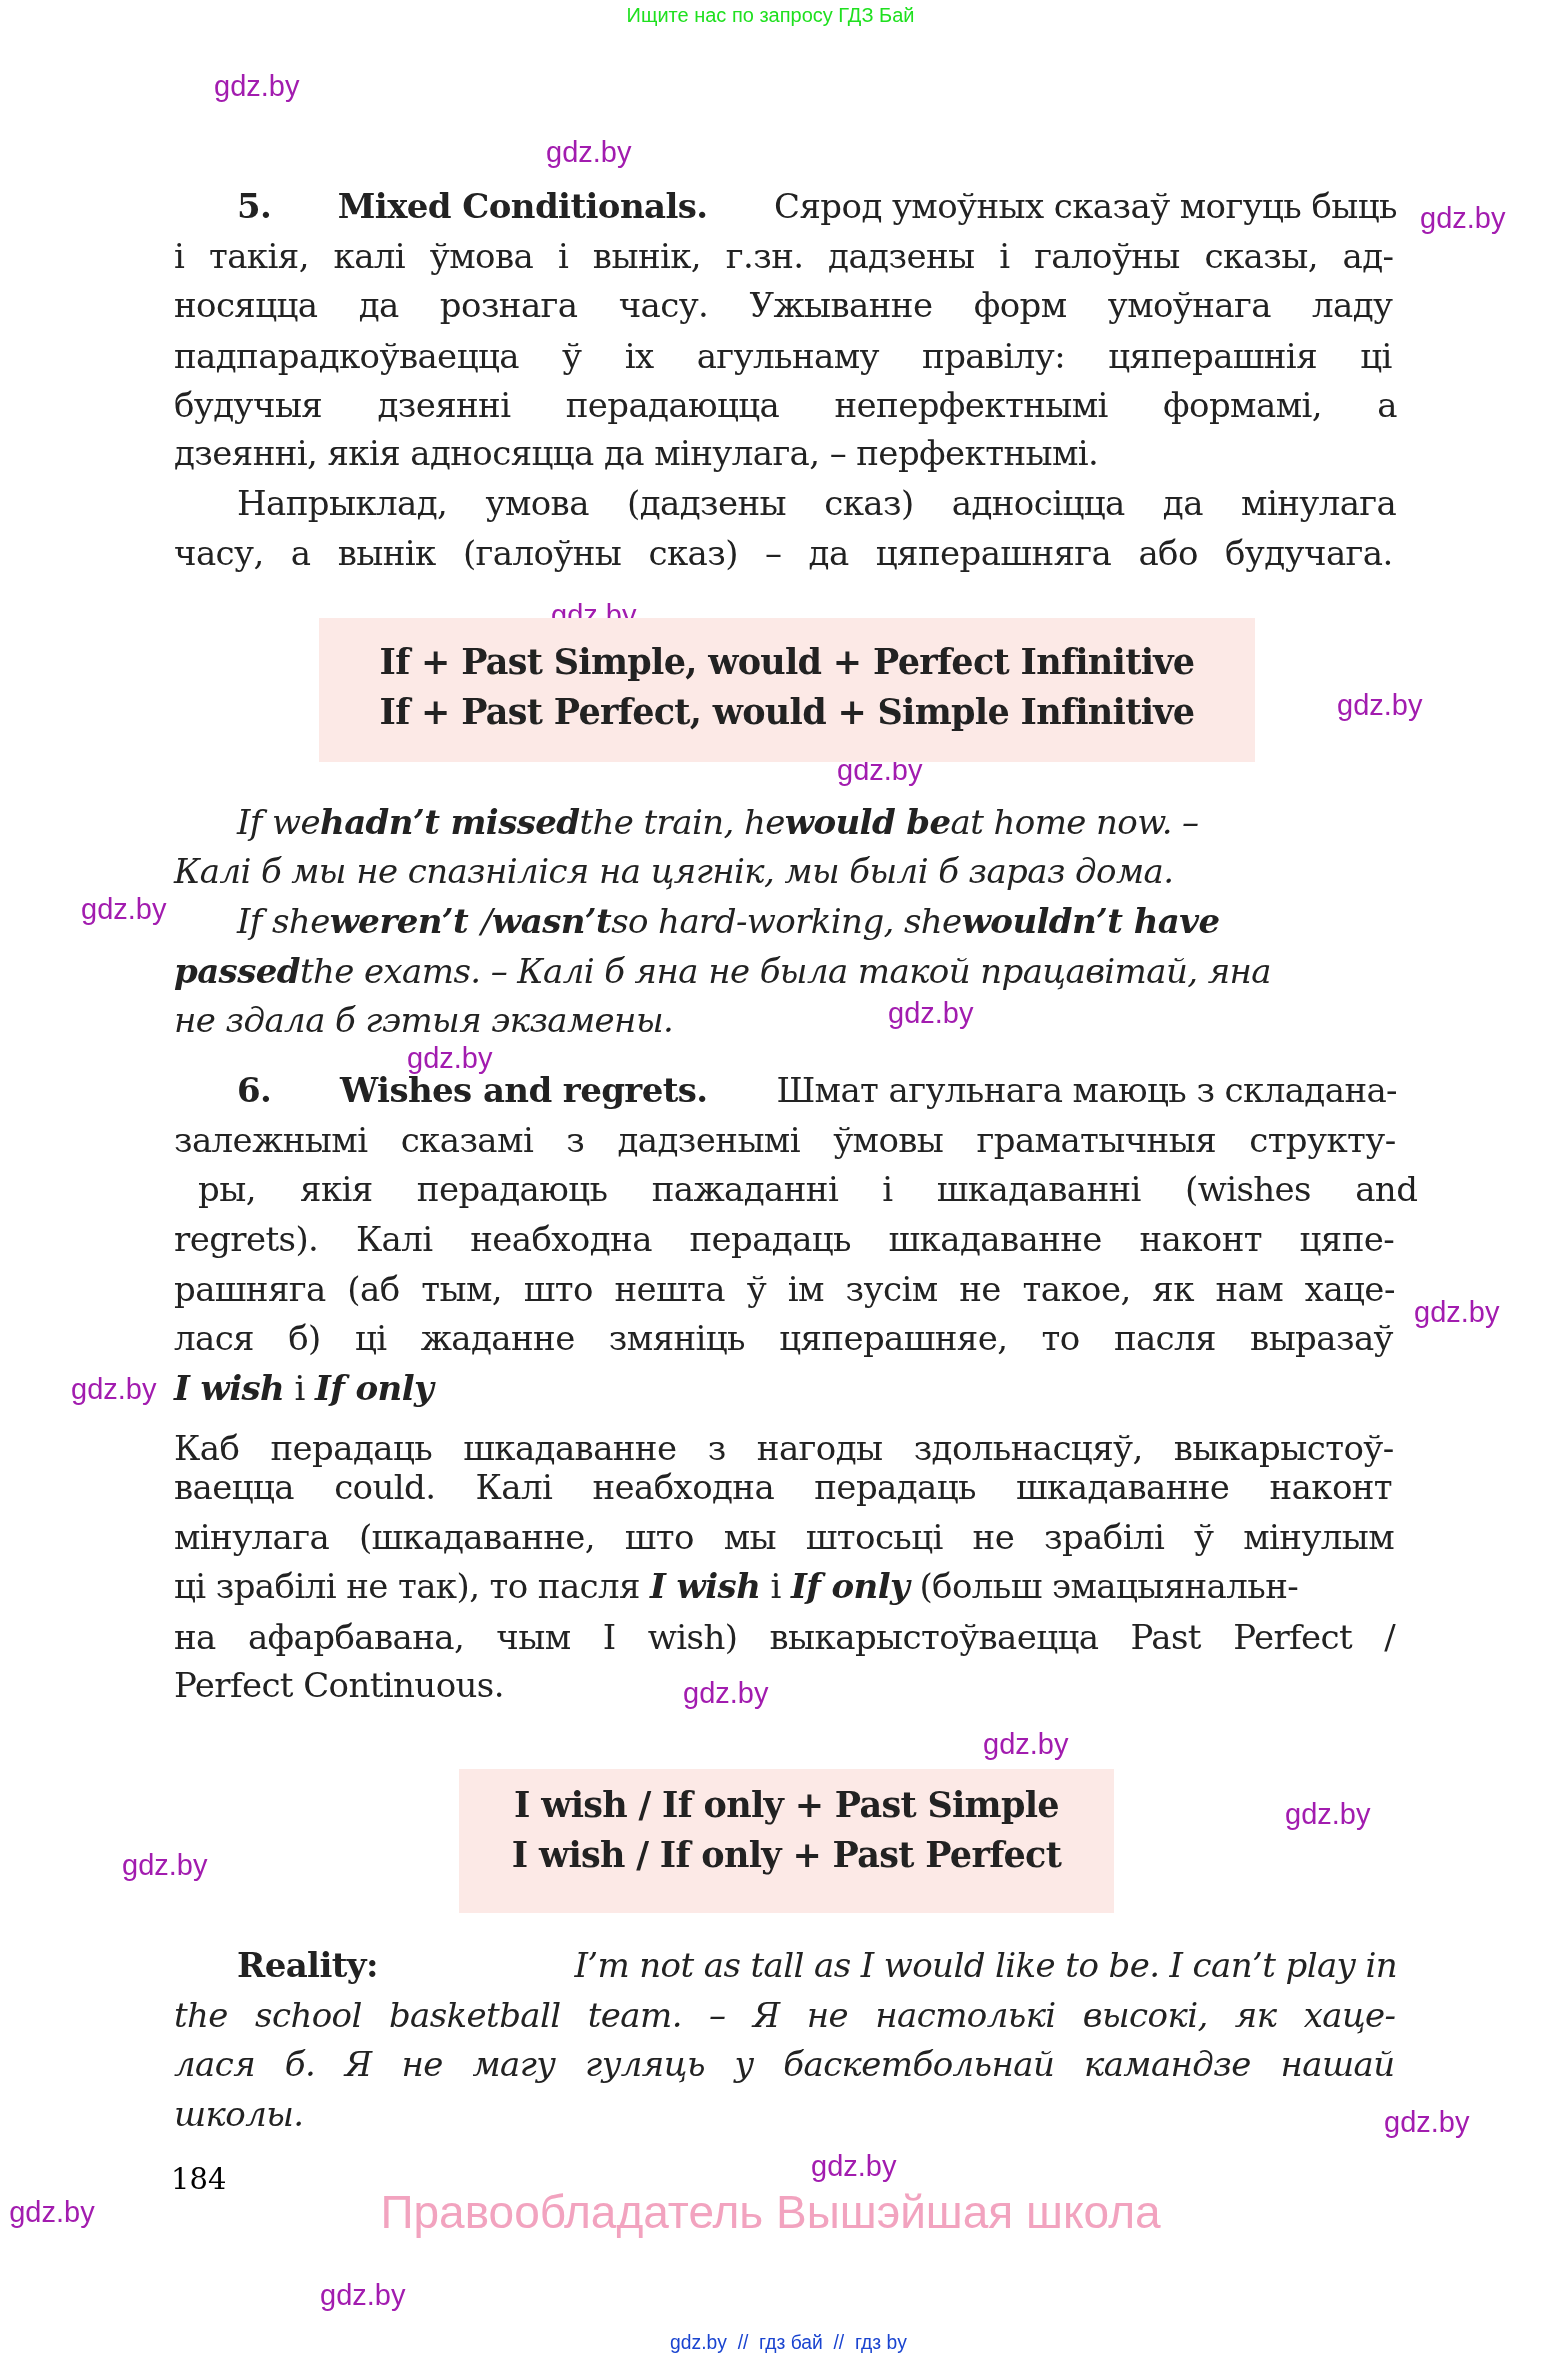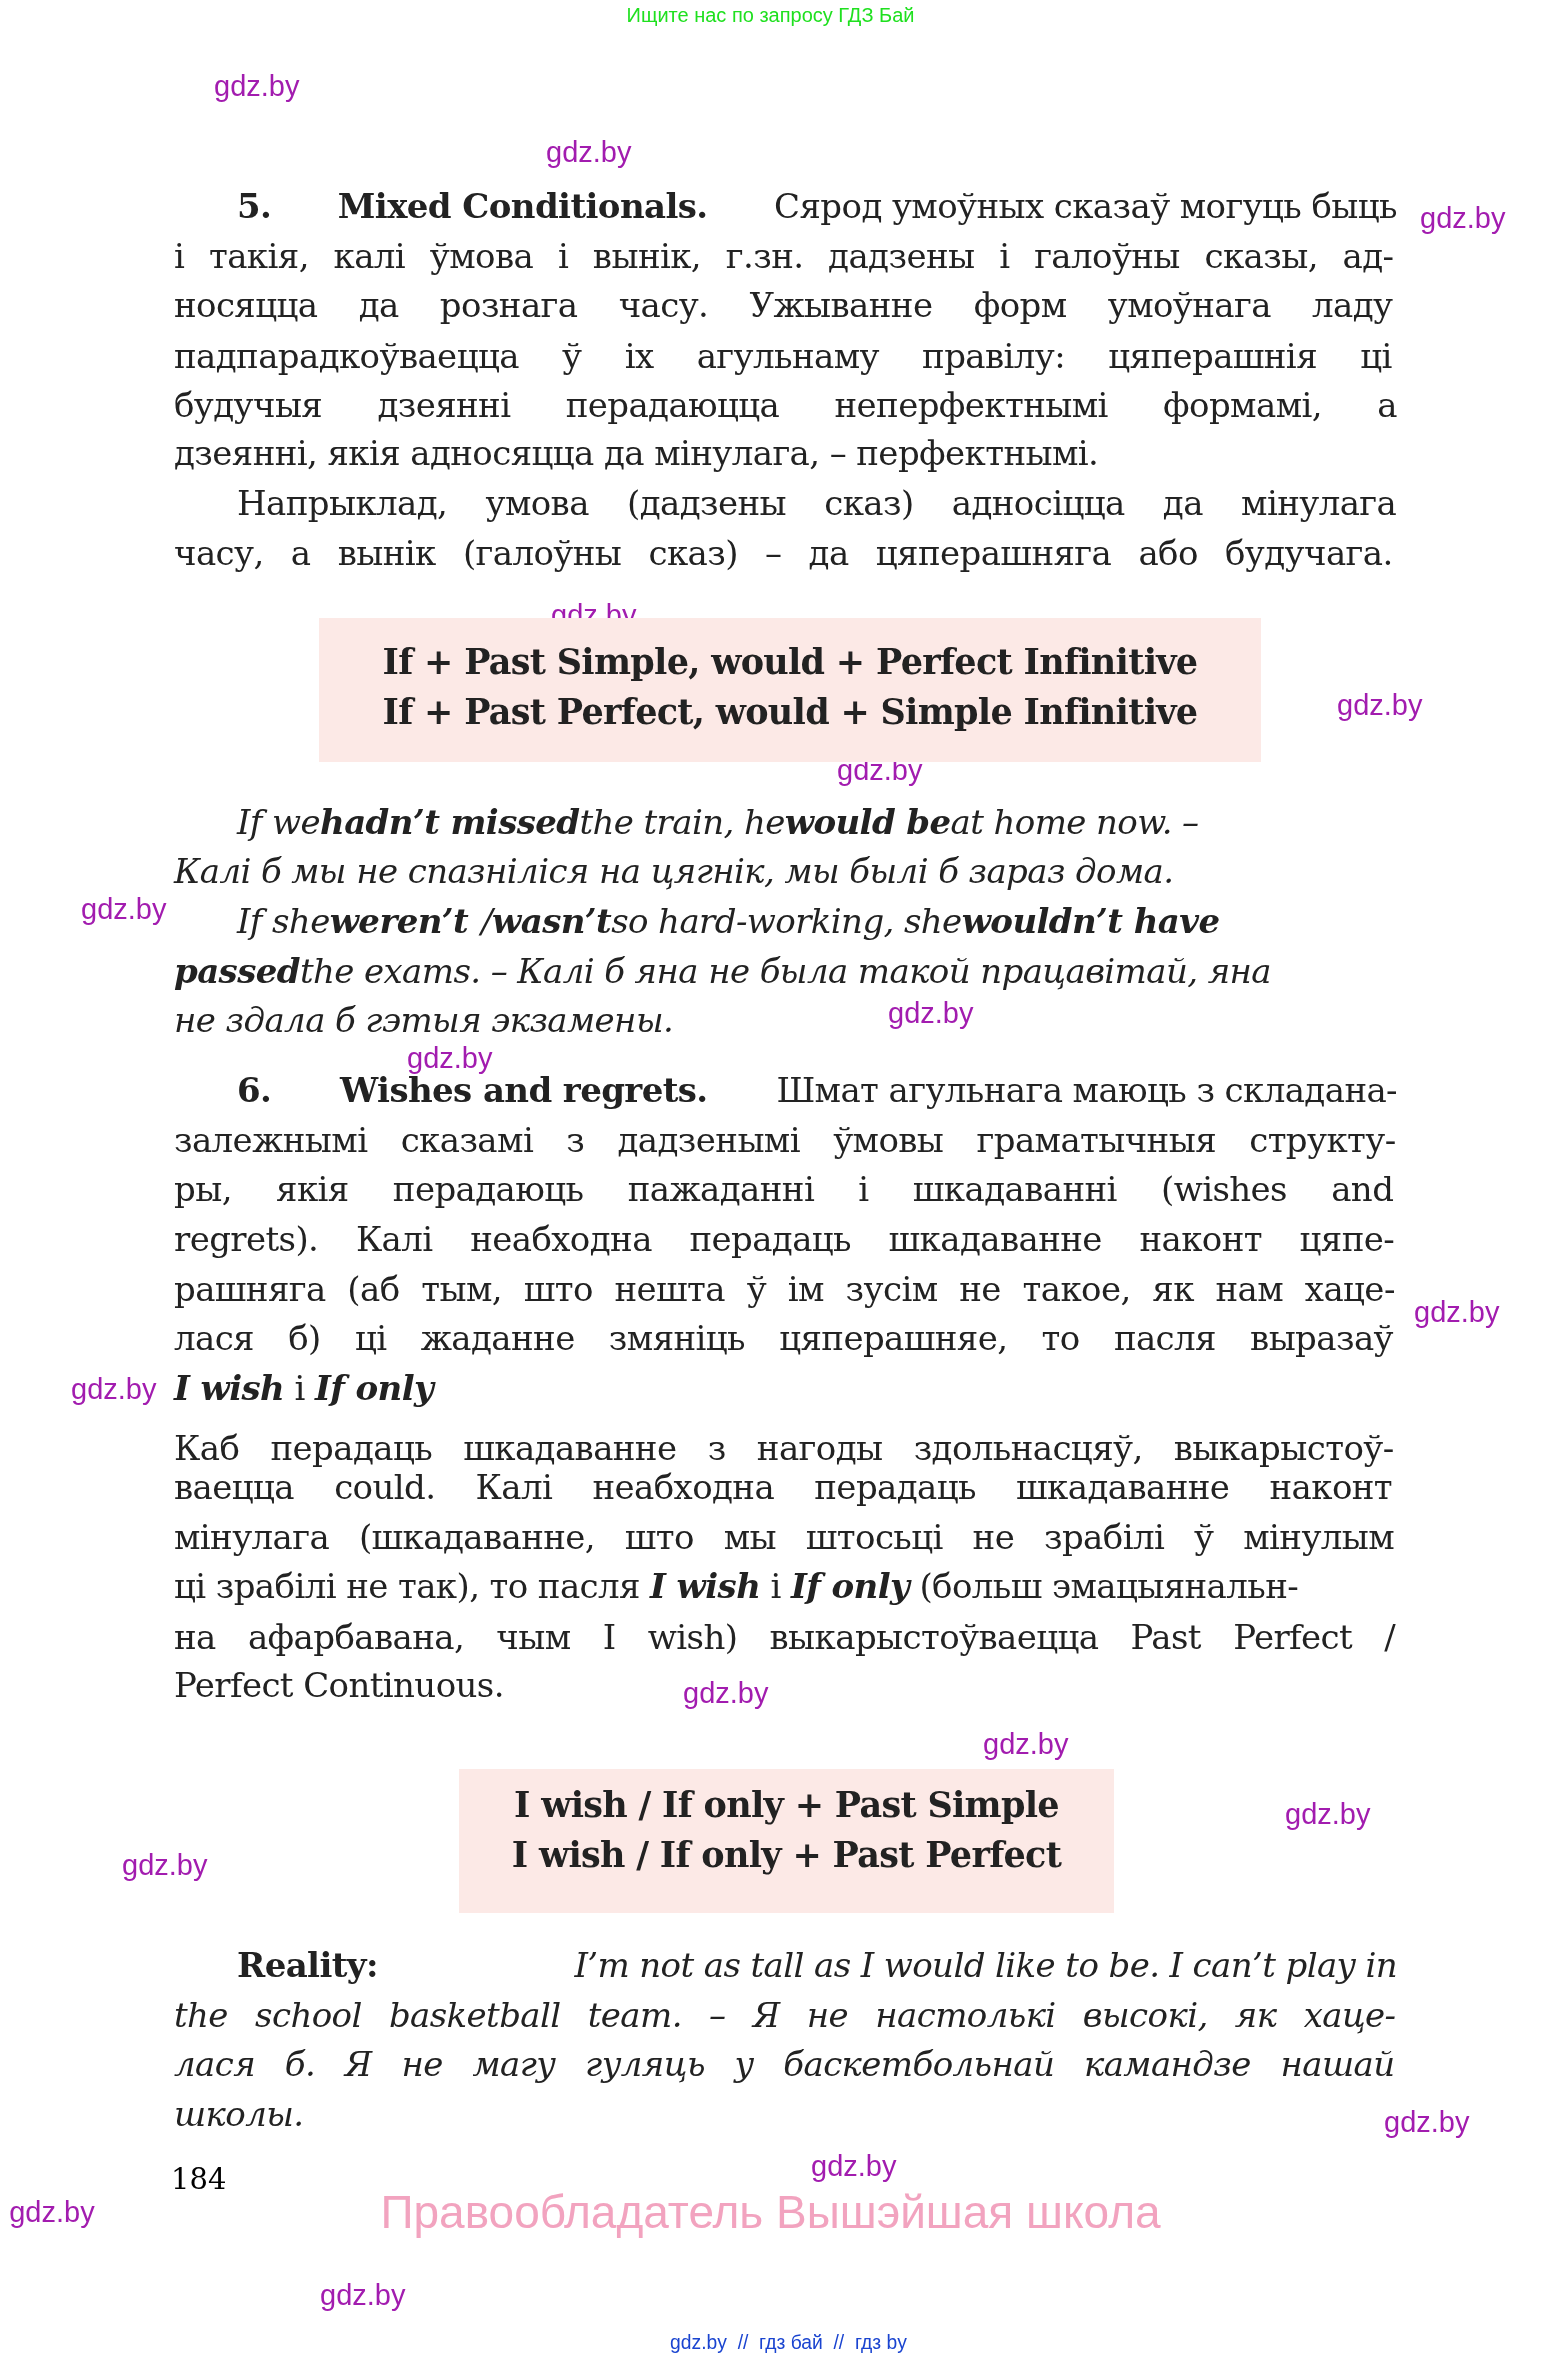--- a/index.html
+++ b/index.html
@@ -73,21 +73,21 @@
     <span>дзеянні, якія адносяцца да мінулага, – перфектнымі.</span>
   </div>
 
 <div class="line indent" style="top:478px;">
     <span style="word-spacing: 28px;">Напрыклад, умова (дадзены сказ) адносіцца да мінулага</span>
   </div>
 <div class="line" style="top:528px;">
     <span style="word-spacing: 17px;">часу, а вынік (галоўны сказ) – да цяперашняга або будучага.</span>
   </div>
 
-<div class="box" style="left:319px;top:618px;width:936px;height:144px;padding-left:6px;">
+<div class="box" style="left:319px;top:618px;width:936px;height:144px;">
   <div class="boxline" style="top:19.3px;">If + Past Simple, would + Perfect Infinitive</div>
   <div class="boxline" style="top:69px;">If + Past Perfect, would + Simple Infinitive</div>
 </div>
 
 <div class="line indent last" style="top:797px;">
   <span style="margin-right:0" class="i">If we </span>
   <span style="margin-right:0" class="bi">hadn’t missed</span>
   <span style="margin-right:0" class="i"> the train, he </span>
   <span style="margin-right:0" class="bi">would be</span>
   <span style="margin-right:0" class="i"> at home now. –</span>
@@ -113,21 +113,21 @@
 
 <div class="line indent" style="top:1065px;">
   <span class="b">6.</span>
   <span class="b">Wishes and regrets.</span>
   <span>Шмат агульнага маюць з складана-</span>
 </div>
 <div class="line" style="top:1115px;">
     <span style="word-spacing: 23px;">залежнымі сказамі з дадзенымі ўмовы граматычныя структу-</span>
   </div>
 <div class="line" style="top:1164px;">
-    <span style="word-spacing: 34px;">ры, якія перадаюць пажаданні і шкадаванні (wishes and</span>
+    <span style="word-spacing: 34px; margin-left: 24px;">ры, якія перадаюць пажаданні і шкадаванні (wishes and</span>
   </div>
 <div class="line" style="top:1214px;">
     <span style="word-spacing: 27.4px;">regrets). Калі неабходна перадаць шкадаванне наконт цяпе-</span>
   </div>
 <div class="line" style="top:1264px;">
     <span style="word-spacing: 11.5px;">рашняга (аб тым, што нешта ў ім зусім не такое, як нам хаце-</span>
   </div>
 <div class="line" style="top:1313px;">
     <span style="word-spacing: 24px;">лася б) ці жаданне змяніць цяперашняе, то пасля выразаў</span>
   </div>

